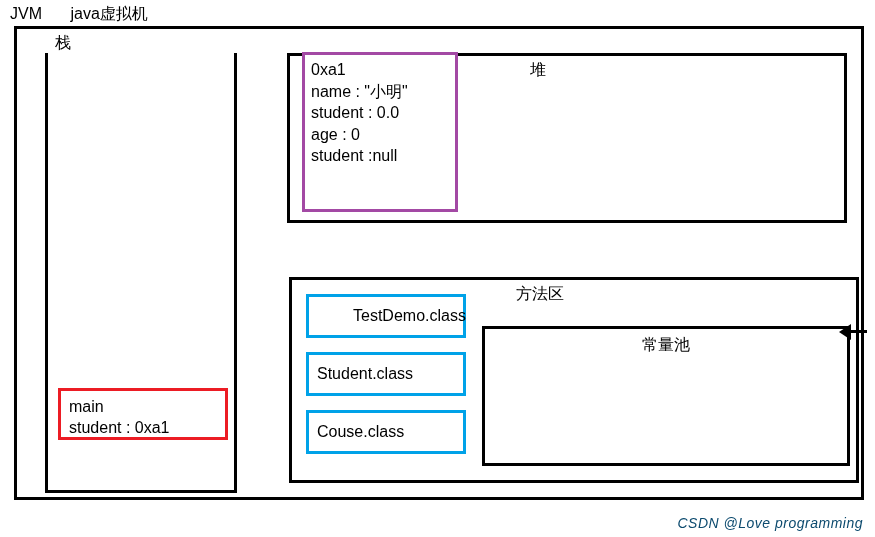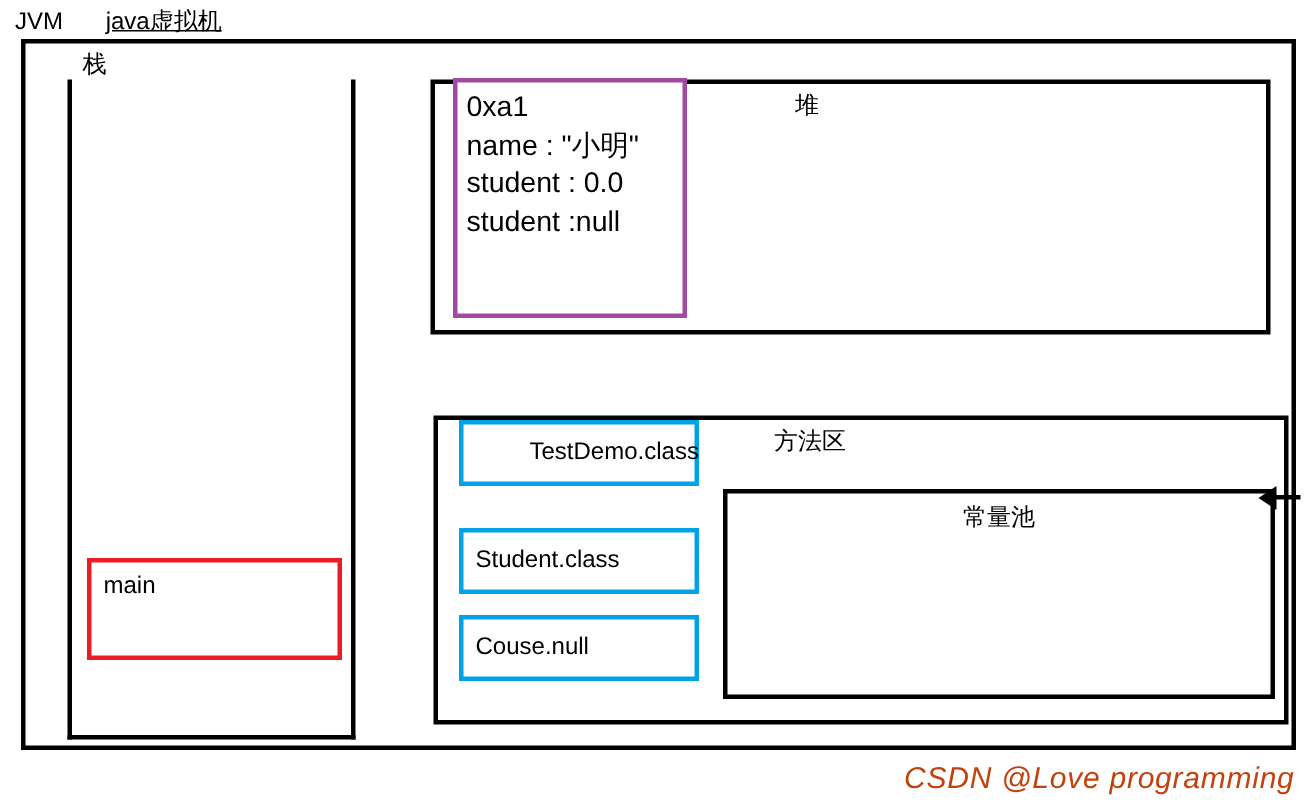--- a/index.html
+++ b/index.html
@@ -10,21 +10,21 @@
       font-size: 16px;
       background: #fff;
       position: relative;
     }
     .title-row {
       position: absolute;
       top: 4px;
       left: 10px;
     }
     .title-jvm { display: inline-block; margin-right: 24px; }
-    .title-cn { display: inline-block; text-decoration: underline; }
+    .title-cn { display: inline-block; }
     .outer {
       position: absolute;
       top: 26px;
       left: 14px;
       width: 850px;
       height: 474px;
       border: 3px solid #000;
     }
     .stack-label {
       position: absolute;
@@ -39,21 +39,21 @@
       height: 440px;
       border-left: 3px solid #000;
       border-right: 3px solid #000;
       border-bottom: 3px solid #000;
     }
     .main-box {
       position: absolute;
       bottom: 50px;
       left: 10px;
       width: 170px;
-      height: 68px;
+      height: 52px;
       border: 3px solid #ec1c24;
       padding: 6px 8px;
       line-height: 1.3;
     }
     .heap-box {
       position: absolute;
       top: 24px;
       left: 270px;
       width: 560px;
       height: 170px;
@@ -66,21 +66,21 @@
     }
     .obj-box {
       position: absolute;
       top: -4px;
       left: 12px;
       width: 156px;
       height: 160px;
       border: 3px solid #a349a4;
       padding: 4px 6px;
       line-height: 1.35;
-      font-size: 19px;
+      font-size: 16px;
       background: #fff;
     }
     .method-box {
       position: absolute;
       top: 248px;
       left: 272px;
       width: 570px;
       height: 206px;
       border: 3px solid #000;
     }
@@ -92,21 +92,21 @@
     .class-box {
       position: absolute;
       left: 14px;
       width: 160px;
       height: 44px;
       border: 3px solid #00a2e8;
       display: flex;
       align-items: center;
       padding-left: 8px;
     }
-    .class-1 { top: 0; padding-left: 44px; }
+    .class-1 { top: 14px; padding-left: 44px; }
     .class-2 { top: 72px; }
     .class-3 { top: 130px; }
     .const-box {
       position: absolute;
       top: 46px;
       left: 190px;
       width: 368px;
       height: 140px;
       border: 3px solid #000;
       padding: 6px 10px;
@@ -136,63 +136,65 @@
       width: 0;
       height: 0;
       border-top: 8px solid transparent;
       border-bottom: 8px solid transparent;
       border-right: 12px solid #000;
     }
     .watermark {
       position: absolute;
       bottom: 6px;
       right: 12px;
-      color: #c2410c;
-      font-size: 20px;
+      color: #0c4a6e;
+      font-size: 14px;
       font-style: italic;
       letter-spacing: 0.5px;
     }
   </style>
 </head>
 <body>
 
 <div class="title-row">
   <span class="title-jvm">JVM</span>
   <span class="title-cn">java虚拟机</span>
 </div>
 
 <div class="outer">
 
   <div class="stack-label">栈</div>
   <div class="stack-box">
     <div class="main-box">
       <div>main</div>
+      <div>student : 0xa1</div>
     </div>
   </div>
 
   <div class="heap-box">
     <div class="heap-label">堆</div>
     <div class="obj-box">
       <div>0xa1</div>
       <div>name : "小明"</div>
       <div>student : 0.0</div>
+      <div>age : 0</div>
       <div>student :null</div>
     </div>
   </div>
 
   <div class="method-box">
     <div class="method-label">方法区</div>
     <div class="class-box class-1">
       <span>TestDemo.class</span>
     </div>
     <div class="class-box class-2">
       <span>Student.class</span>
     </div>
     <div class="class-box class-3">
-      <span>Couse.null</span>
+      <span>Couse.class</span>
     </div>
     <div class="const-box">
       <span>常量池</span>
     </div>
   </div>
 
   <div class="arrow"></div>
 </div>
 
 <div class="watermark">CSDN @Love programming</div>

